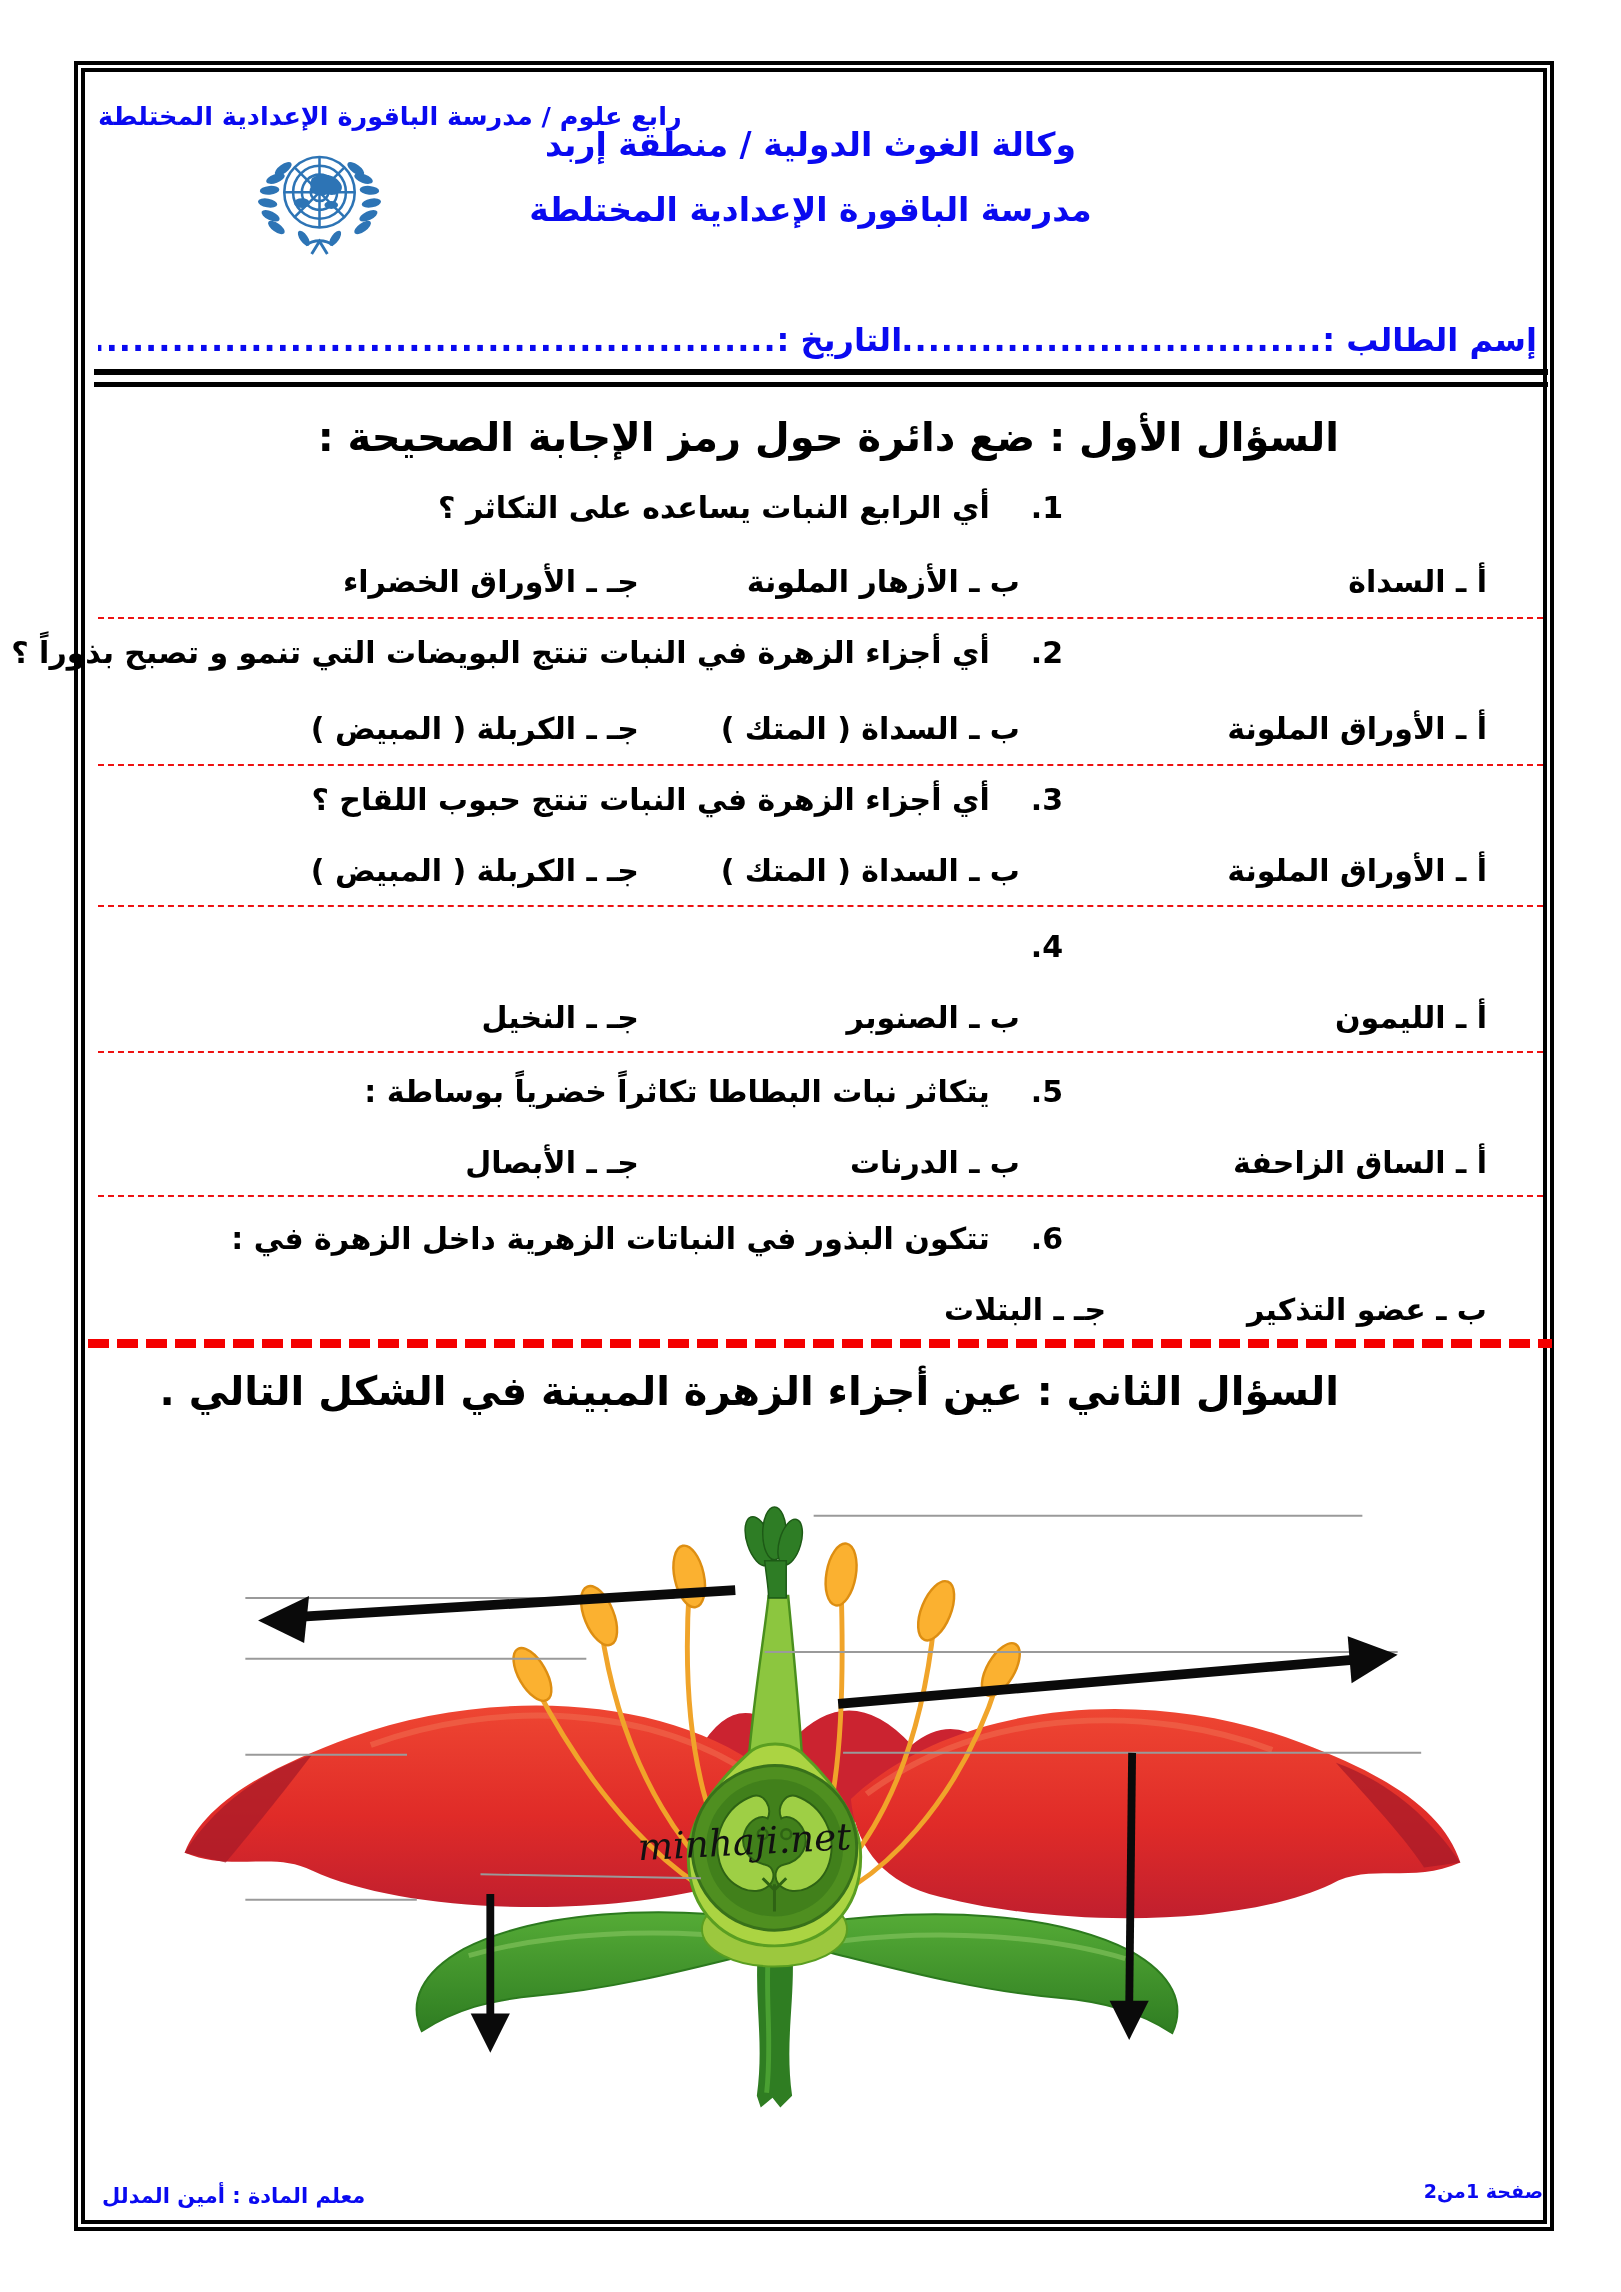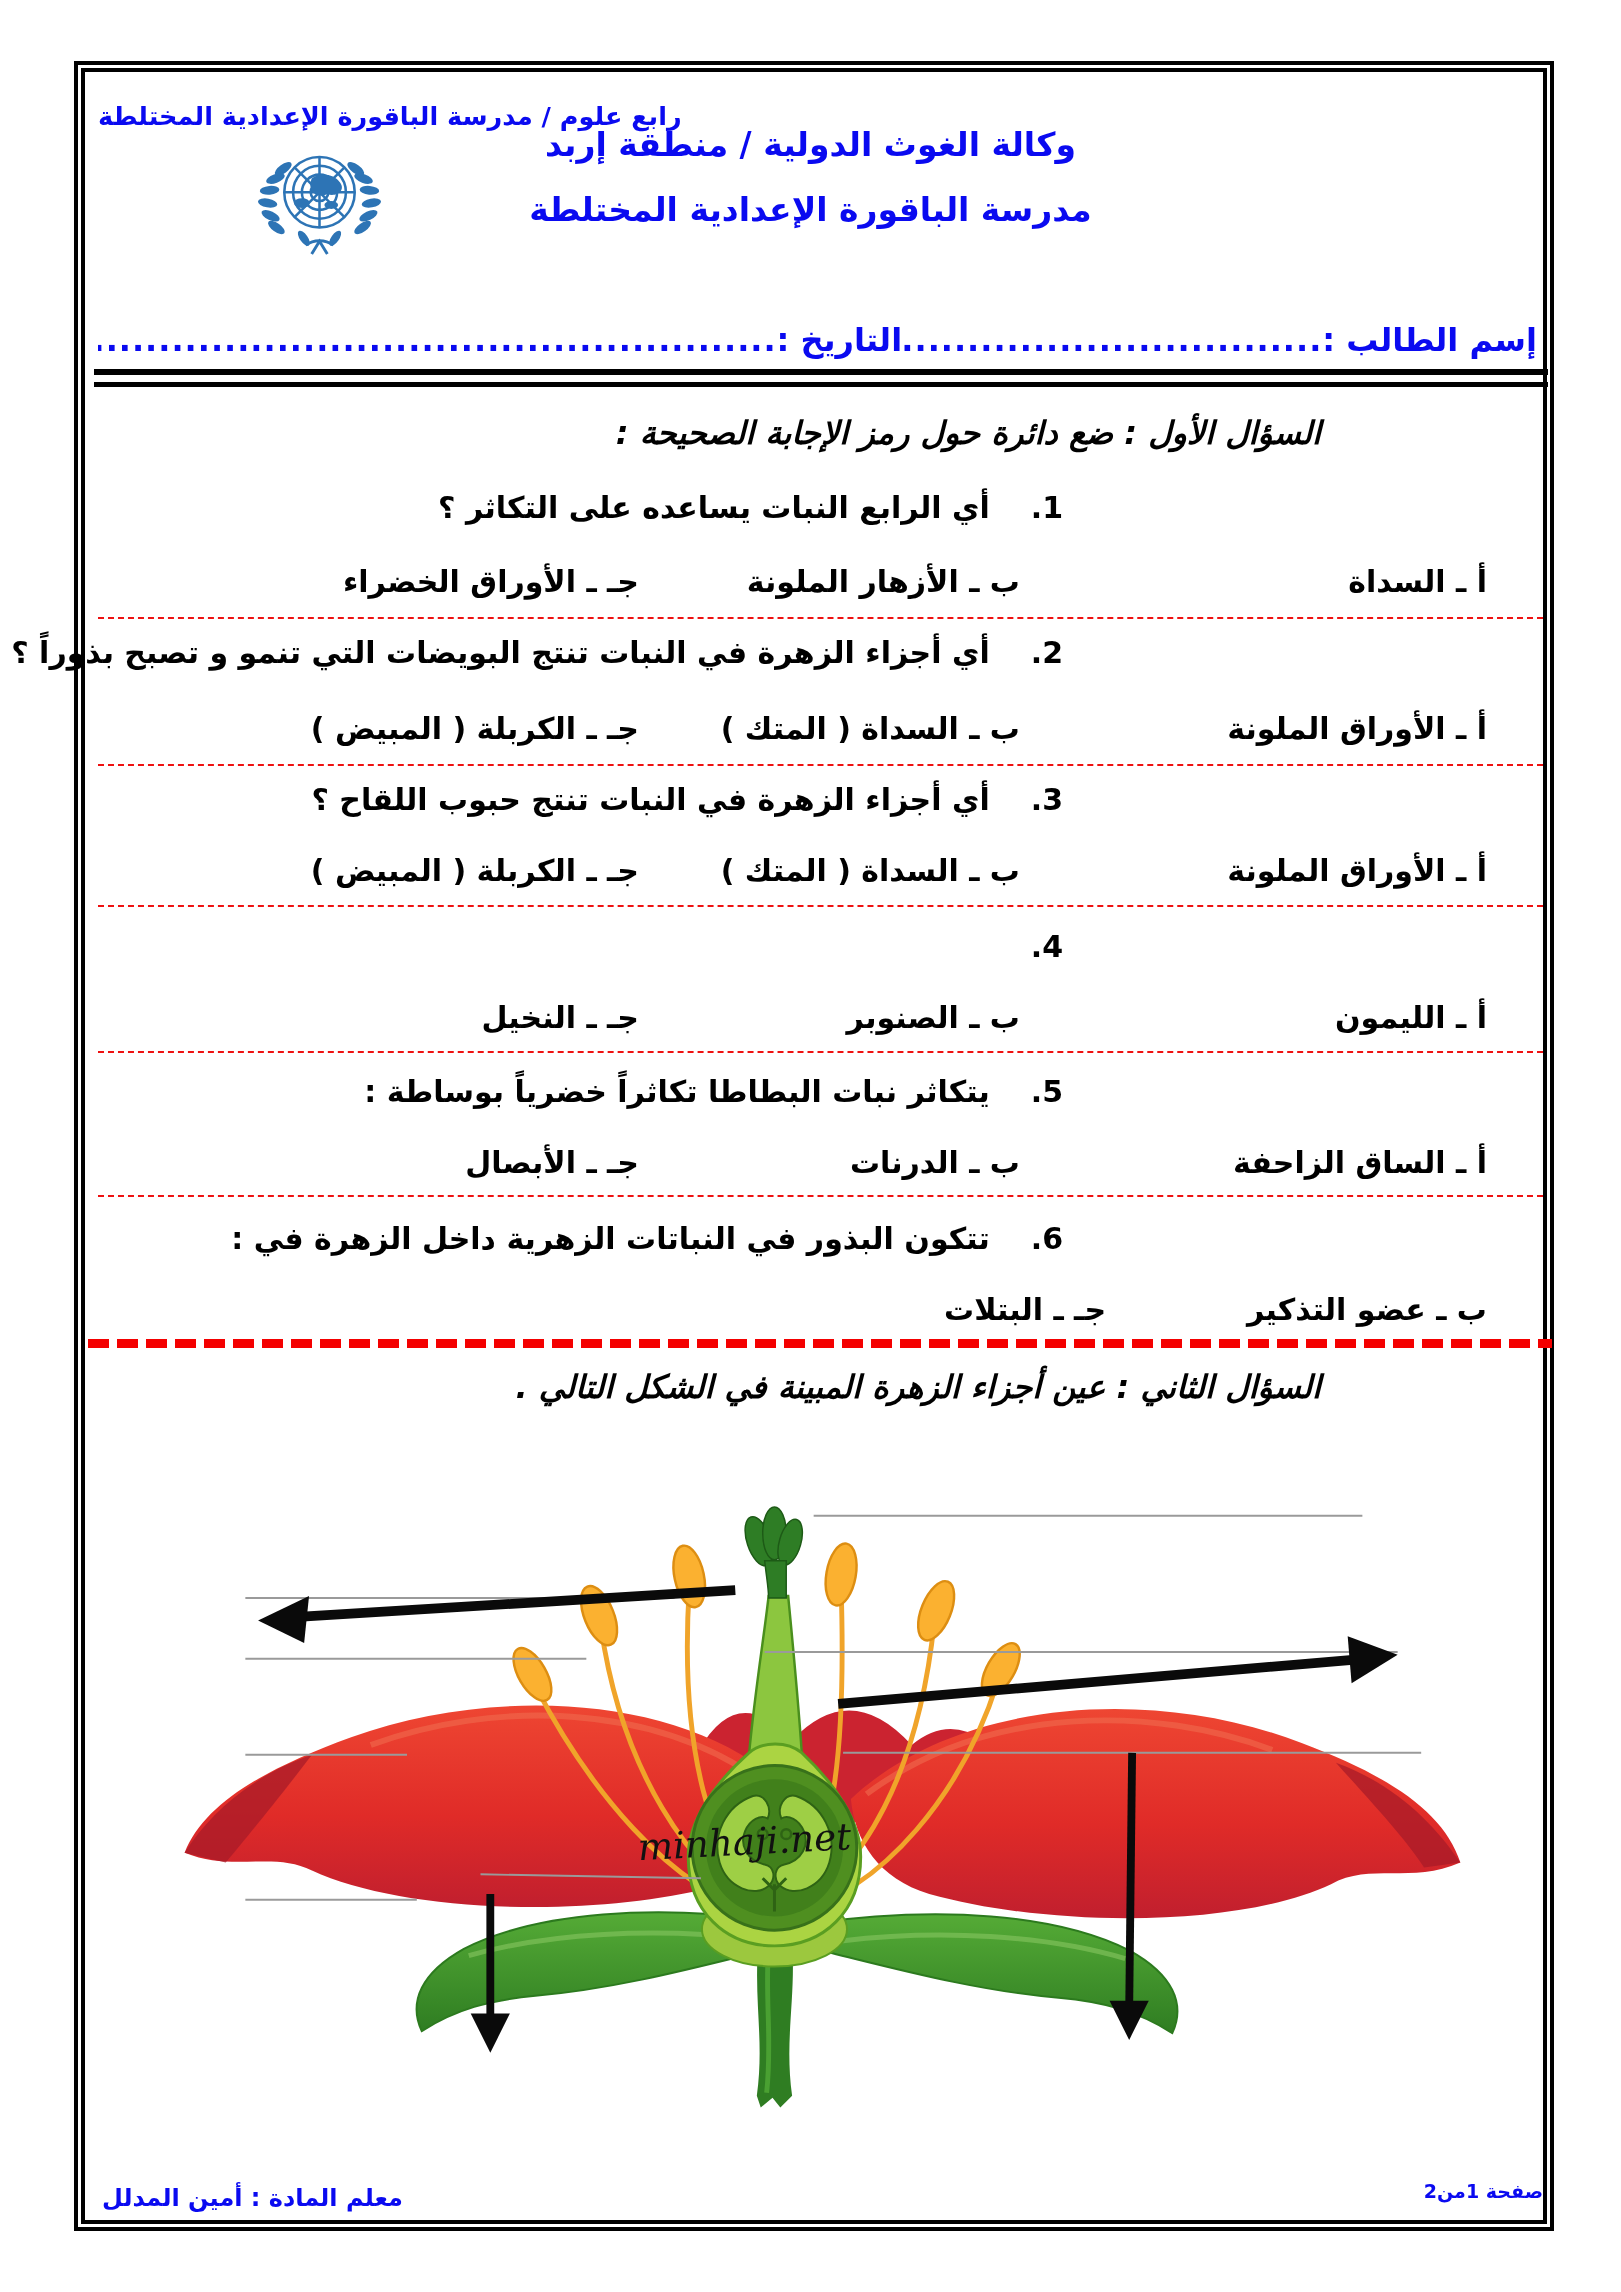--- a/index.html
+++ b/index.html
@@ -22,37 +22,37 @@
   .h3{top:253px;}
 
   .name-row{position:absolute;left:98px;right:84px;top:321px;font-size:32px;
             display:flex;align-items:baseline;overflow:hidden;}
   .dotfill{flex:1 1 auto;overflow:hidden;white-space:nowrap;letter-spacing:1px;}
   .dot-name{flex:0 1 554px;}
 
   .double-rule{position:absolute;left:94px;right:73px;top:369px;height:17.6px;
                border-top:6.9px solid #000;border-bottom:5.9px solid #000;box-sizing:border-box;}
 
-  .sec-title{position:absolute;right:300px;top:0;font-size:32px;white-space:nowrap;font-style:italic;}
+  .sec-title{position:absolute;right:282px;top:0;font-size:40px;white-space:nowrap;}
 
   .q{position:absolute;right:558px;display:flex;gap:41px;font-size:30px;font-weight:bold;
      direction:rtl;white-space:nowrap;}
   .opts{position:absolute;right:134px;left:137px;display:flex;direction:rtl;
         font-size:30px;font-weight:bold;}
   .opt-a{flex:0 0 467px;}
   .opt-b{flex:0 0 381px;}
   .opt-c{flex:1 1 auto;}
   .sep{position:absolute;left:98px;right:78px;border-top:2px dashed #ee1111;}
   .sep-thick{position:absolute;left:88px;right:69px;top:1339px;height:8.8px;
              background:repeating-linear-gradient(to right,#f40000 0 20.6px,#ffffff 20.6px 29px);}
 
   .figure{position:absolute;left:165px;top:1451px;width:1313px;height:686px;}
 
   .footer-page{position:absolute;right:78px;top:2180px;font-size:19px;}
-  .footer-teacher{position:absolute;left:102px;top:2184px;font-size:24px;}
+  .footer-teacher{position:absolute;left:102px;top:2184px;font-size:21px;}
 </style>
 </head>
 <body>
 
 <div class="page">
   <div class="frame"></div>
 
   <div class="corner-label blue b rtl nowrap">رابع علوم  /  مدرسة الباقورة الإعدادية المختلطة</div>
 
   <svg class="un-logo" viewBox="0 0 140 124">

